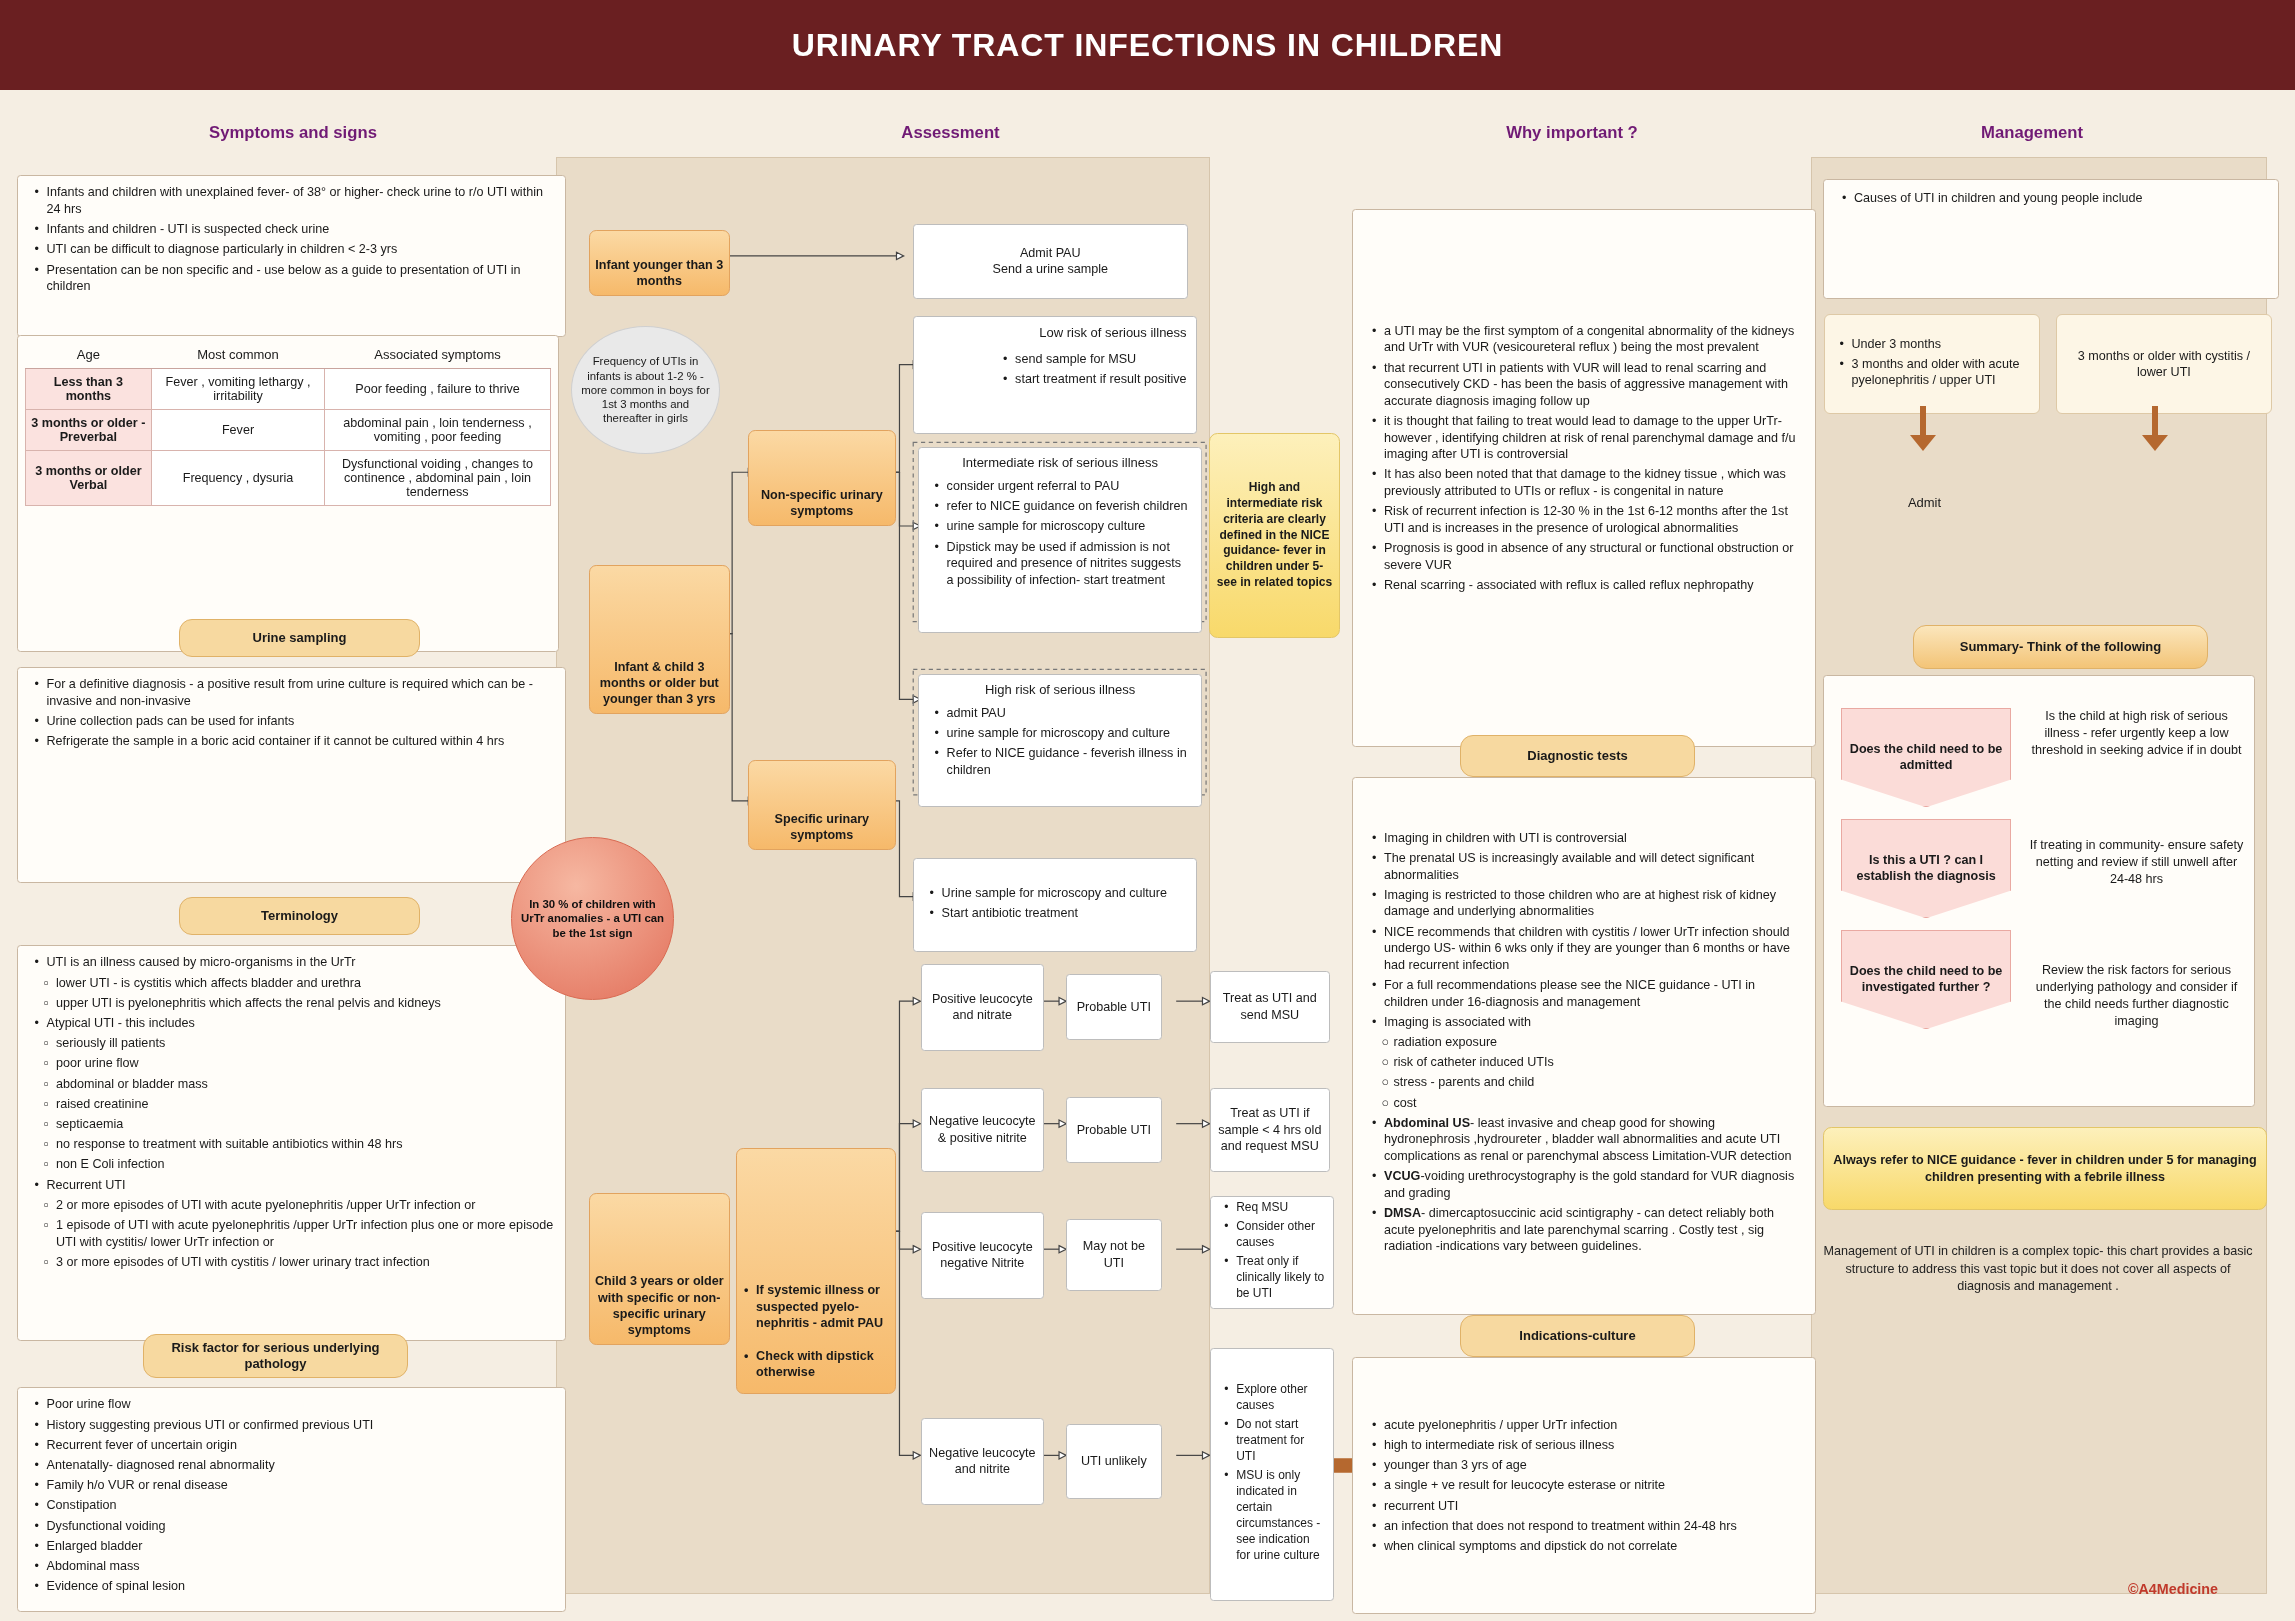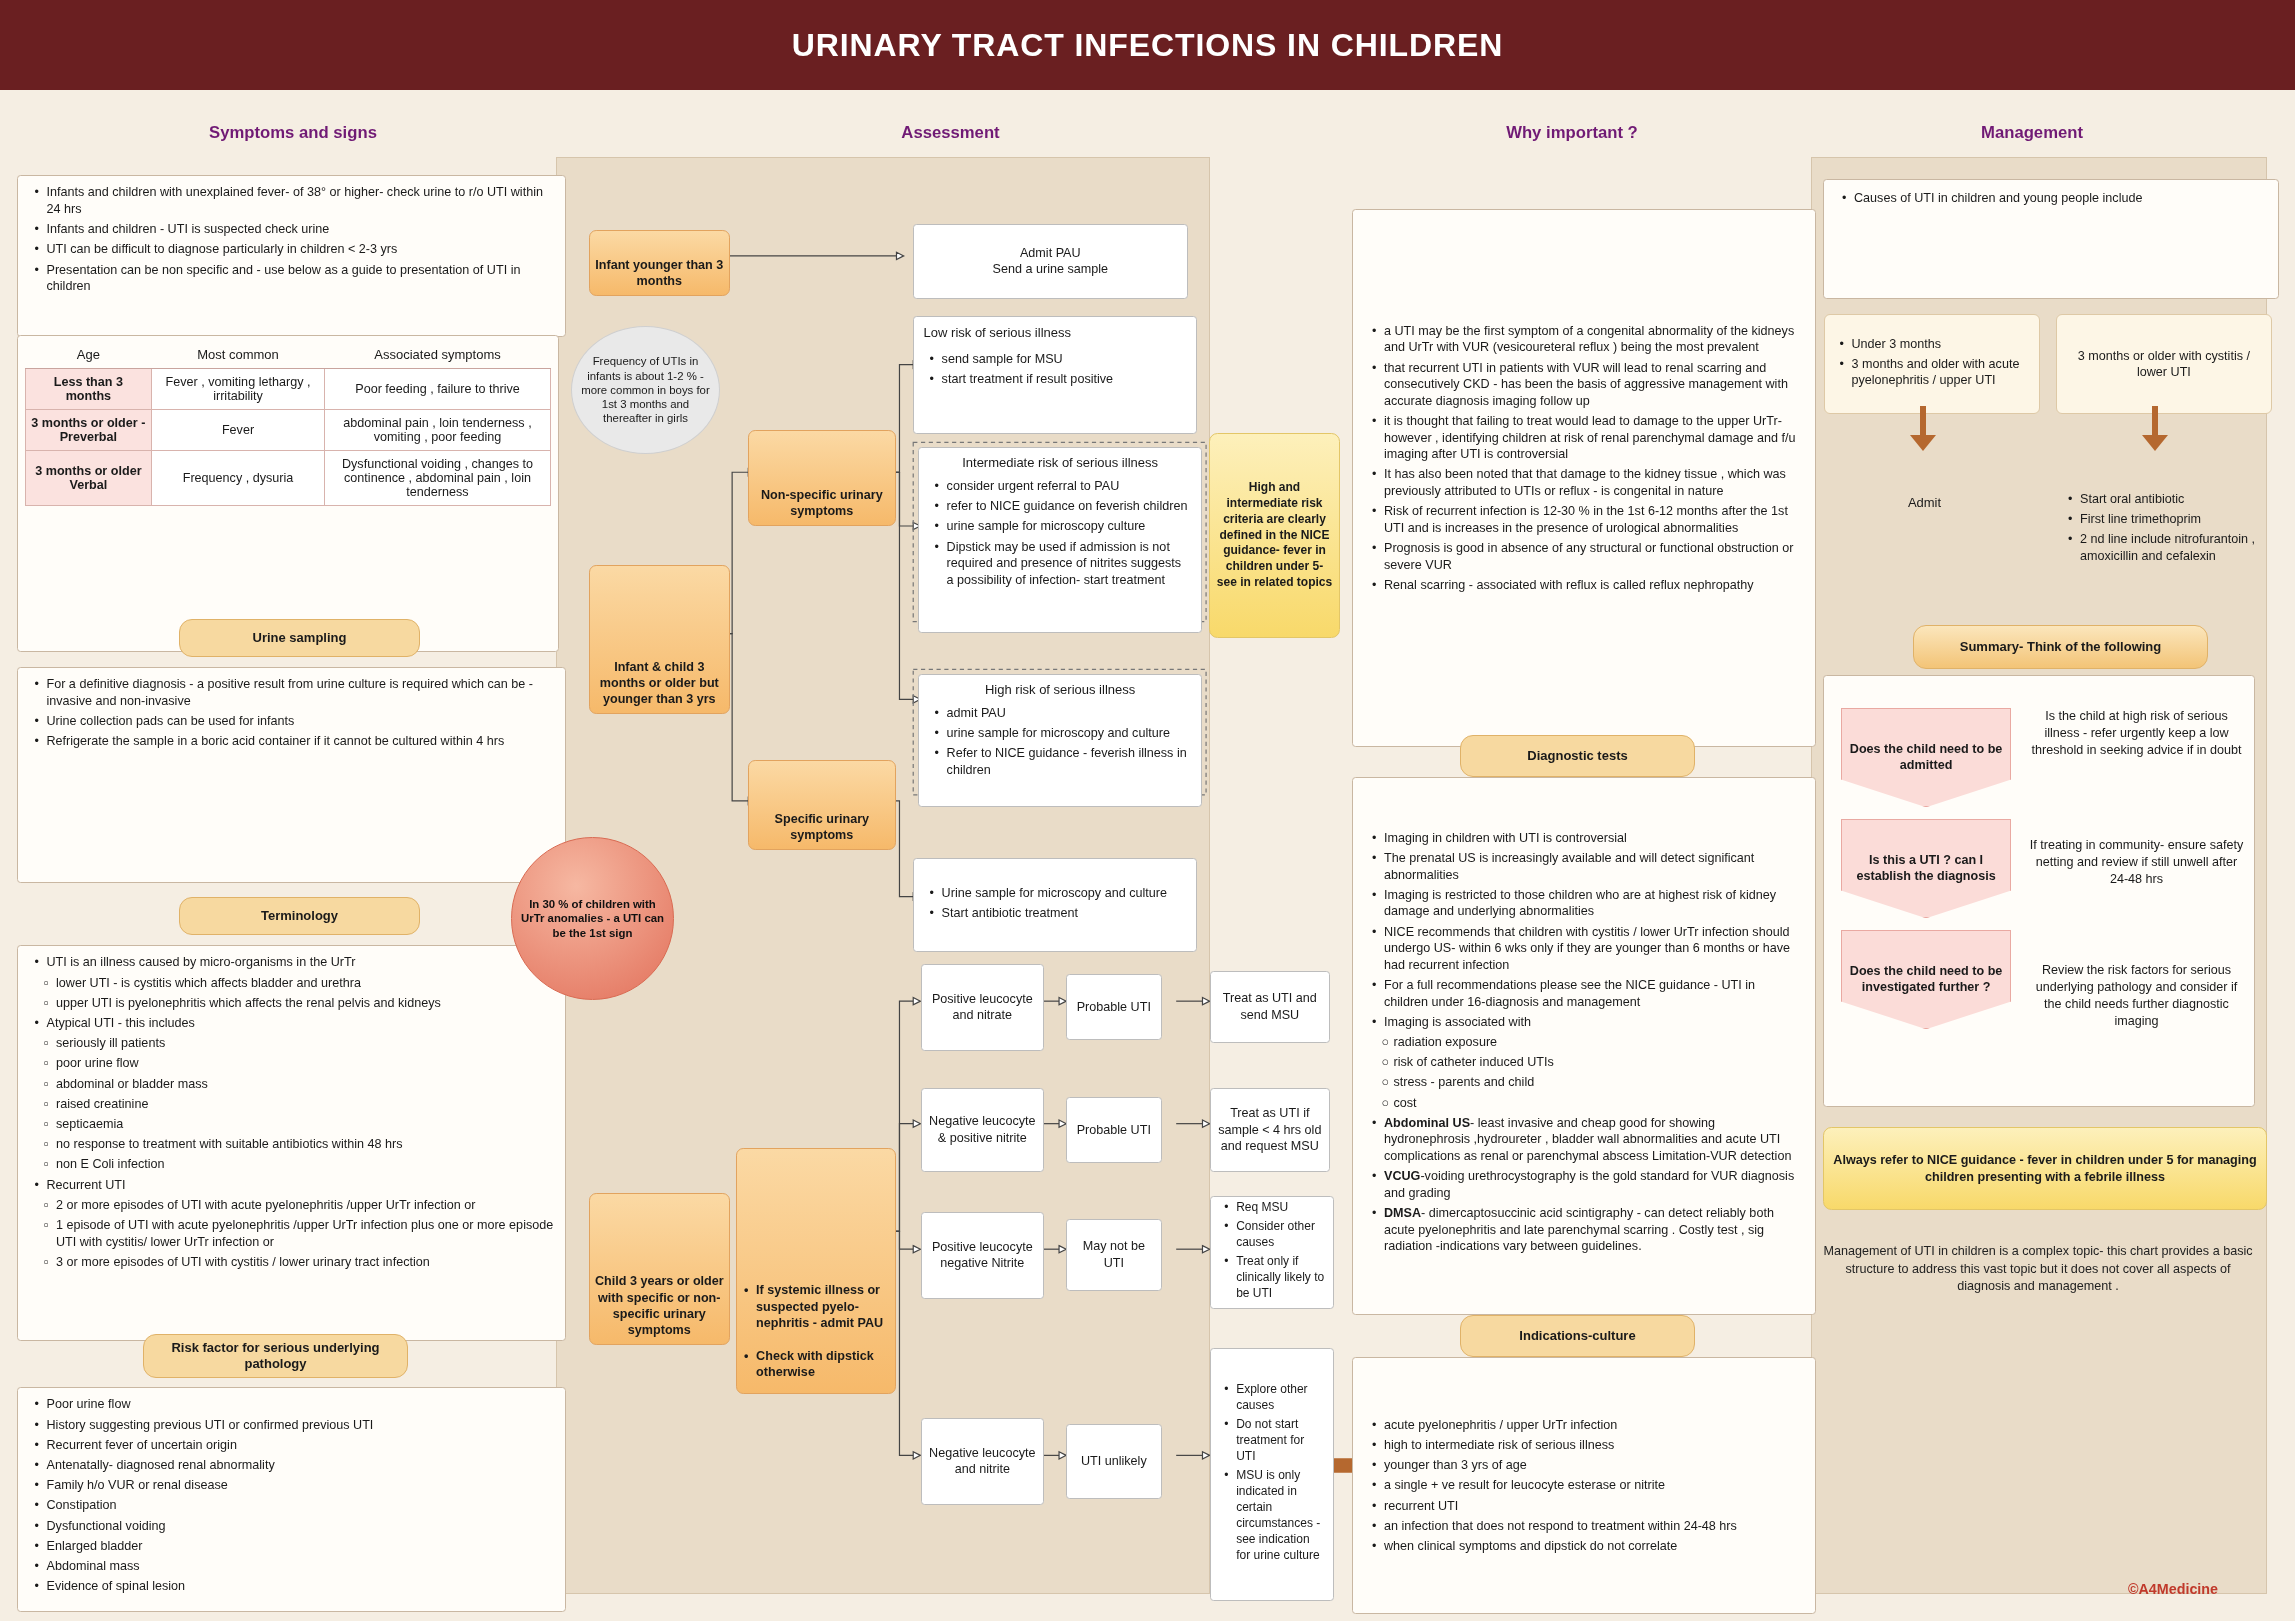--- a/index.html
+++ b/index.html
@@ -299,21 +299,21 @@
       <li style="margin-bottom:15.5px;">If systemic illness or suspected pyelo-nephritis - admit PAU</li>
       <li>Check with dipstick otherwise</li>
     </ul>
   </div>
 
   <div class="box" style="left:913px;top:224px;width:263px;height:63px;">
     <span style="white-space:pre-line;">Admit PAU
 Send a urine sample</span>
   </div>
 
-  <div class="box l" style="left:913px;top:316px;width:263px;height:99px;padding:8.4px 9.6px;flex-direction:column;align-items:flex-start;">
+  <div class="box l" style="left:913px;top:316px;width:263px;height:99px;padding:8.4px 9.6px;flex-direction:column;align-items:flex-end;">
     <div style="text-align:center;font-size:13px;margin-bottom:8.4px;">Low risk of serious illness</div>
     <ul class="bul" style="font-size:12.6px;">
       <li>send sample for MSU</li>
       <li>start treatment if result positive</li>
     </ul>
   </div>
 
   <div class="box l" style="left:918px;top:447px;width:263px;height:170px;padding:7.2px 9.6px;flex-direction:column;align-items:stretch;">
     <div style="text-align:center;font-size:13px;margin-bottom:6px;">Intermediate risk of serious illness</div>
     <ul class="bul" style="font-size:12.6px;">
@@ -459,27 +459,20 @@
     <span>3 months or older with cystitis / lower UTI</span>
   </div>
 
   <div class="brownbar" style="left:1920px;top:406px;width:6px;height:30px;"></div>
   <div style="position:absolute;left:1910px;top:435px;width:0;height:0;border-left:13px solid transparent;border-right:13px solid transparent;border-top:16.7px solid #b5682f;"></div>
   <div class="brownbar" style="left:2152px;top:406px;width:6px;height:30px;"></div>
   <div style="position:absolute;left:2142px;top:435px;width:0;height:0;border-left:13px solid transparent;border-right:13px solid transparent;border-top:16.7px solid #b5682f;"></div>
 
   <div style="position:absolute;left:1853px;top:495px;width:143px;text-align:center;font-size:13px;">Admit</div>
 
-  <div style="position:absolute;left:2062px;top:491px;width:197px;">
-    <ul class="bul txt">
-      <li>Start oral antibiotic</li>
-      <li>First line trimethoprim</li>
-      <li>2 nd line include nitrofurantoin , amoxicillin and cefalexin</li>
-    </ul>
-  </div>
 
   <div class="pill grad" style="left:1913px;top:625px;width:281px;height:37px;">Summary- Think  of the following</div>
 
   <div class="panel plain" style="left:1823px;top:675px;width:430px;height:430px;"></div>
 
   <div class="chev" style="left:1841px;top:819px;width:161px;height:90px;">
     <span>Is this a UTI ? can I establish the diagnosis</span>
   </div>
   <div class="chev" style="left:1841px;top:708px;width:161px;height:90px;">
     <span>Does the child need to be admitted</span>

